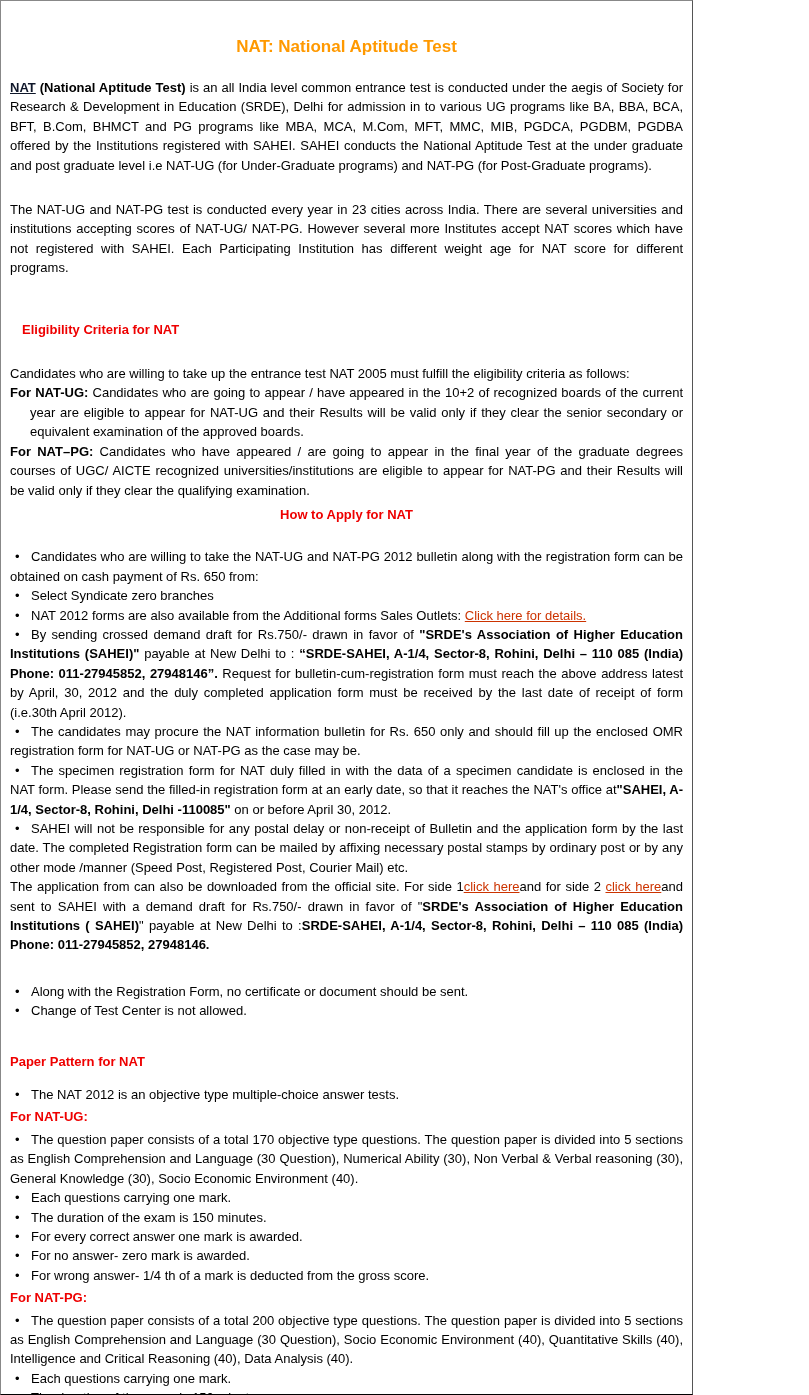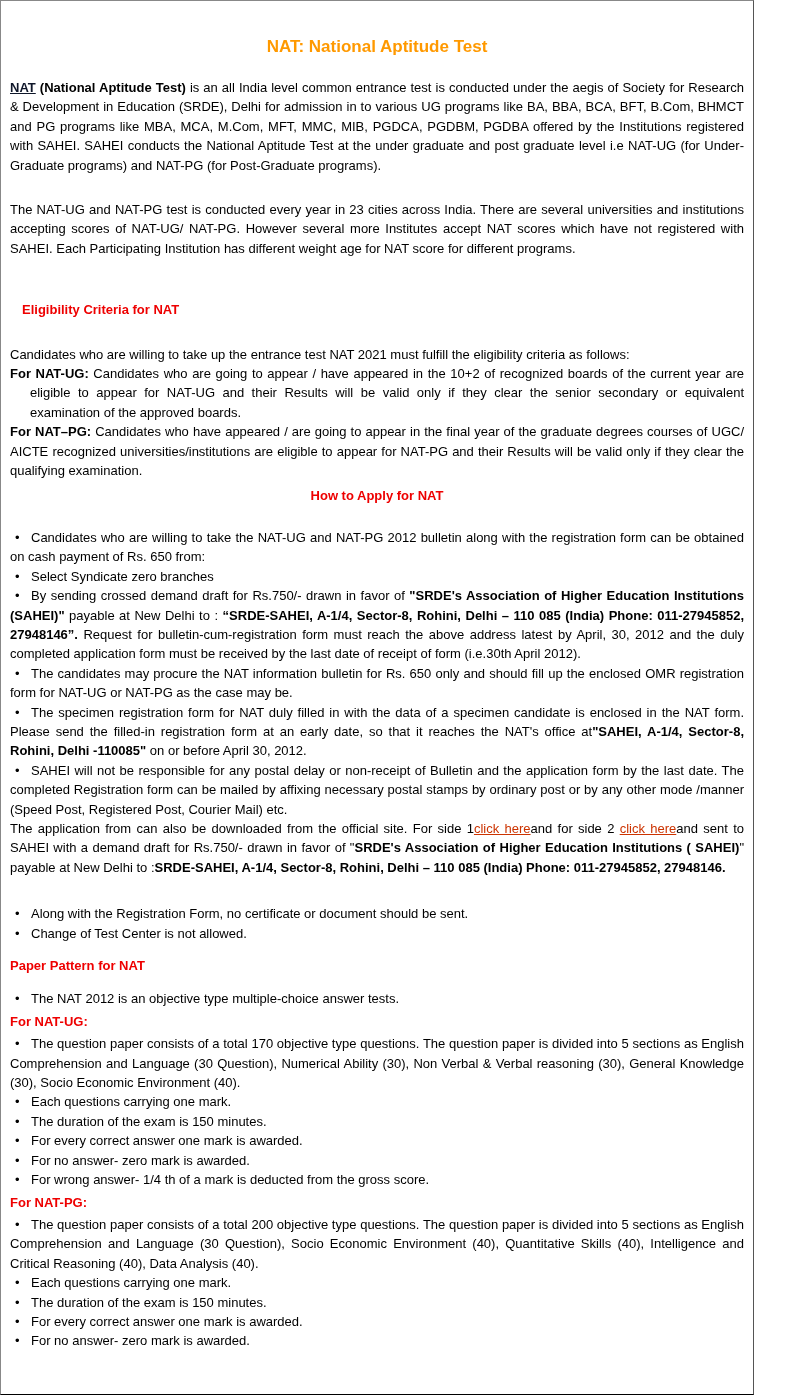--- a/index.html
+++ b/index.html
@@ -1,35 +1,35 @@
 <!DOCTYPE html>
 <html><head>
 <meta charset="utf-8">
 <style>
   html,body{margin:0;padding:0;background:#fff;}
   .page{
     position:relative;
-    width:754px;height:1395px;box-sizing:border-box;
+    width:693px;height:1395px;box-sizing:border-box;
     border:1px solid #888;border-right-color:#555;border-bottom-color:#000;
     background:#fff;overflow:hidden;
     padding:10px 9px;
     font-family:"Liberation Sans","DejaVu Sans",sans-serif;
     font-size:13px;line-height:19.4px;color:#000;
   }
   .title{
     text-align:center;color:#ff9900;font-weight:bold;
     font-size:17px;line-height:20px;margin:26px 0 21px 0;
   }
   .para{margin:0;text-align:justify;}
   .left{text-align:left;}
   .hang{padding-left:20px;text-indent:-20px;}
   .h{color:#ee0000;font-weight:bold;margin:0;font-size:13px;line-height:19.4px;}
   .h-elig{margin:42px 0 25px 12px;}
   .h-apply{margin:5px 0 23px 0;text-align:center;}
-  .h-paper{margin:13px 0 14px 0;}
+  .h-paper{margin:31px 0 14px 0;}
   .red-label{color:#ee0000;font-weight:bold;margin:3px 0 3px 0;}
   .mt25{margin-top:25px;}
   .mt17{}
   .mt18{margin-top:27px;}
   .b{font-weight:bold;}
   .nat-red{color:#0f172a;font-weight:bold;text-decoration:underline;}
   .link{color:#cc3300;text-decoration:underline;cursor:pointer;}
   .bullet-glyph{display:inline-block;width:21px;padding-left:5px;box-sizing:border-box;text-indent:0;}
 </style>
 </head>
@@ -38,28 +38,29 @@
 <div class="page">
 
   <div class="title">NAT: National Aptitude Test</div>
 
   <p class="para"><span class="nat-red">NAT</span><span class="b"> (National Aptitude Test) </span><span>is an all India level common entrance test is conducted under the aegis of Society for Research &amp; Development in Education (SRDE), Delhi for admission in to various UG programs like BA, BBA, BCA, BFT, B.Com, BHMCT and PG programs like MBA, MCA, M.Com, MFT, MMC, MIB, PGDCA, PGDBM, PGDBA offered by the Institutions registered with SAHEI. SAHEI conducts the National Aptitude Test at the under graduate and post graduate level i.e NAT-UG (for Under-Graduate programs) and NAT-PG (for Post-Graduate programs).</span></p>
 
   <p class="para mt25">The NAT-UG and NAT-PG test is conducted every year in 23 cities across India. There are several universities and institutions accepting scores of NAT-UG/ NAT-PG. However several more Institutes accept NAT scores which have not registered with SAHEI. Each Participating Institution has different weight age for NAT score for different programs.</p>
 
   <div class="h h-elig">Eligibility Criteria for NAT</div>
 
-  <p class="para left">Candidates who are willing to take up the entrance test NAT 2021 must fulfill the eligibility criteria as follows:</p>
+  <p class="para left">Candidates who are willing to take up the entrance test NAT 2005 must fulfill the eligibility criteria as follows:</p>
   <p class="para hang"><span class="b">For NAT-UG:</span><span> Candidates who are going to appear / have appeared in the 10+2 of recognized boards of the current year are eligible to appear for NAT-UG and their Results will be valid only if they clear the senior secondary or equivalent examination of the approved boards.</span></p>
   <p class="para"><span class="b">For NAT–PG:</span><span> Candidates who have appeared / are going to appear in the final year of the graduate degrees courses of UGC/ AICTE recognized universities/institutions are eligible to appear for NAT-PG and their Results will be valid only if they clear the qualifying examination.</span></p>
 
   <div class="h h-apply">How to Apply for NAT</div>
 
   <p class="para"><span class="bullet-glyph">•</span><span>Candidates who are willing to take the NAT-UG and NAT-PG 2012 bulletin along with the registration form can be obtained on cash payment of Rs. 650 from:</span></p>
   <p class="para left"><span class="bullet-glyph">•</span><span>Select Syndicate zero branches</span></p>
+  <p class="para left"><span class="bullet-glyph">•</span><span>NAT 2012 forms are also available from the Additional forms Sales Outlets: </span><a class="link">Click here for details.</a></p>
   <p class="para"><span class="bullet-glyph">•</span><span>By sending crossed demand draft for Rs.750/- drawn in favor of </span><span class="b">"SRDE's Association of Higher Education Institutions (SAHEI)"</span><span> payable at New Delhi to : </span><span class="b">“SRDE-SAHEI, A-1/4, Sector-8, Rohini, Delhi – 110 085 (India) Phone: 011-27945852, 27948146”.</span><span> Request for bulletin-cum-registration form must reach the above address latest by April, 30, 2012 and the duly completed application form must be received by the last date of receipt of form (i.e.30th April 2012).</span></p>
 
   <p class="para mt17"><span class="bullet-glyph">•</span><span>The candidates may procure the NAT information bulletin for Rs. 650 only and should fill up the enclosed OMR registration form for NAT-UG or NAT-PG as the case may be.</span></p>
   <p class="para"><span class="bullet-glyph">•</span><span>The specimen registration form for NAT duly filled in with the data of a specimen candidate is enclosed in the NAT form.  Please send the filled-in registration form at an early date, so that it reaches the NAT's office at</span><span class="b">"SAHEI, A-1/4, Sector-8, Rohini, Delhi -110085"</span><span> on or before April 30, 2012.</span></p>
   <p class="para"><span class="bullet-glyph">•</span><span>SAHEI will not be responsible for any postal delay or non-receipt of Bulletin and the application form by the last date. The completed Registration form can be mailed by affixing necessary postal stamps by ordinary post or by any other mode /manner (Speed Post, Registered Post, Courier Mail) etc.</span></p>
   <p class="para"><span>The application from can also be downloaded from the official site. For side 1</span><a class="link">click here</a><span>and for side 2 </span><a class="link">click here</a><span>and sent to SAHEI with a demand draft for Rs.750/- drawn in favor of "</span><span class="b">SRDE's Association of Higher Education Institutions ( SAHEI)</span><span>" payable at New Delhi to :</span><span class="b">SRDE-SAHEI, A-1/4, Sector-8, Rohini, Delhi – 110 085 (India) Phone: 011-27945852, 27948146.</span></p>
 
   <p class="para left mt18"><span class="bullet-glyph">•</span><span>Along with the Registration Form, no certificate or document should be sent.</span></p>
   <p class="para left"><span class="bullet-glyph">•</span><span>Change of Test Center is not allowed.</span></p>
 

